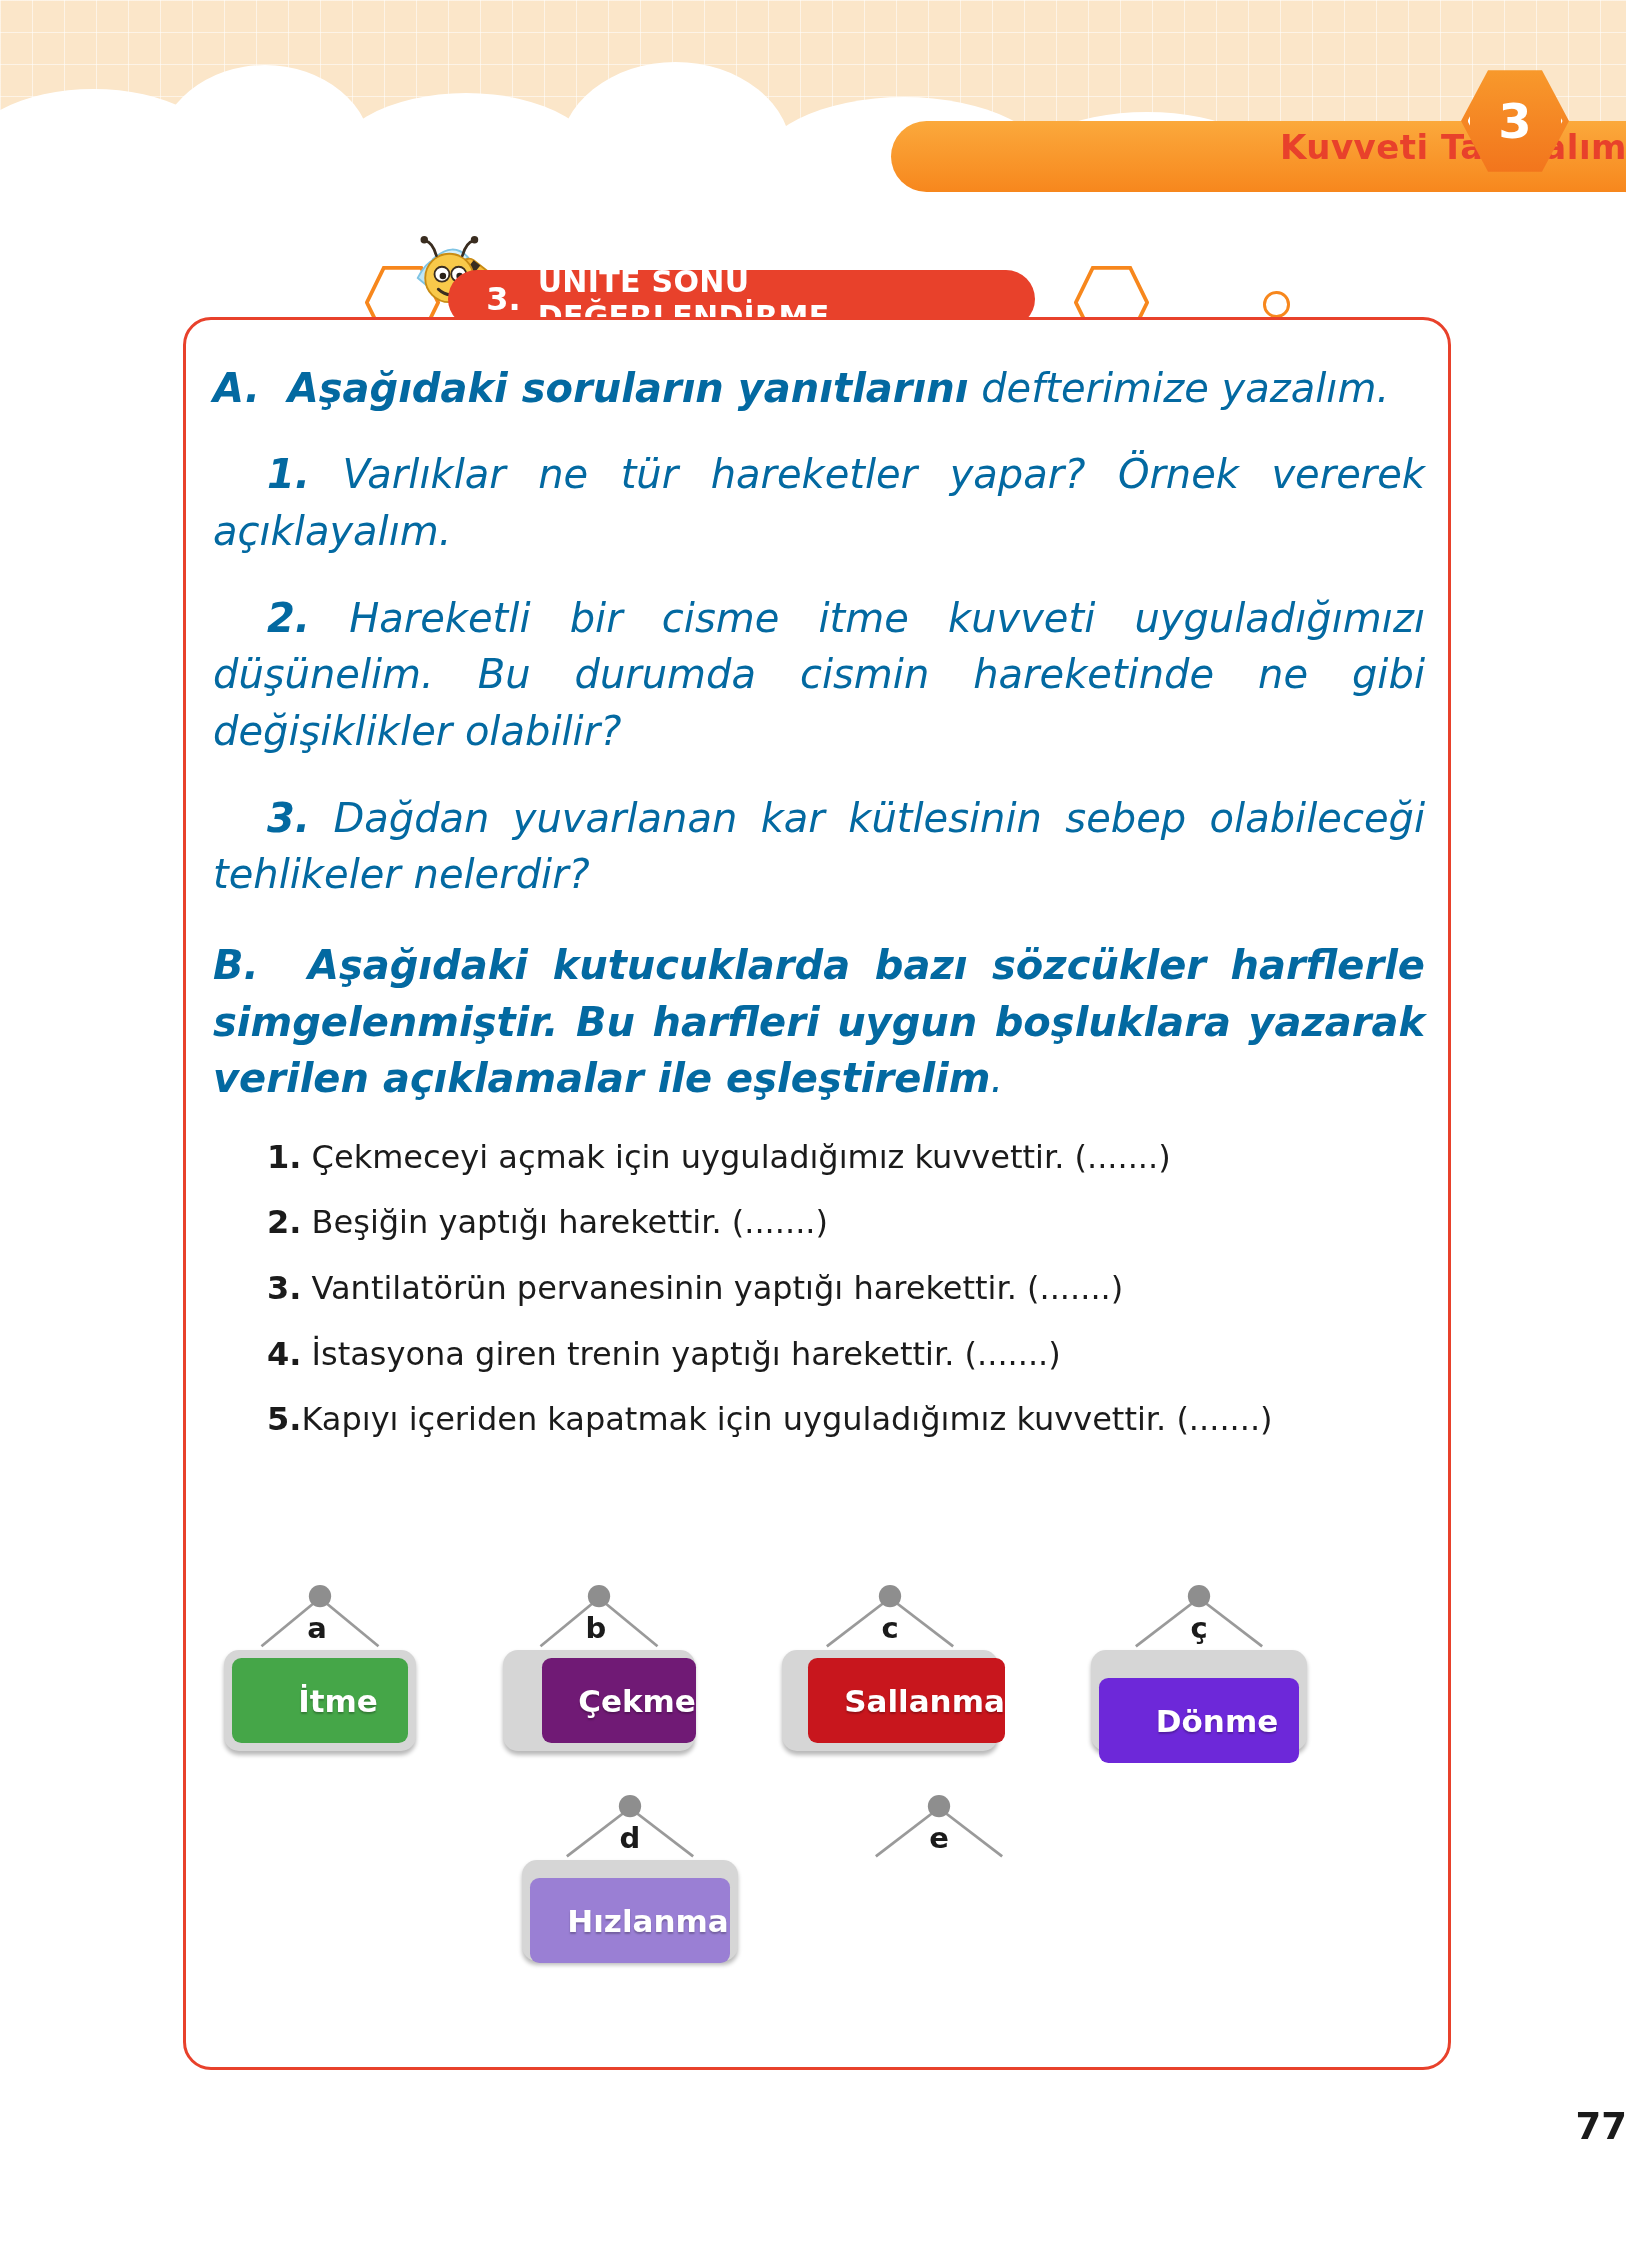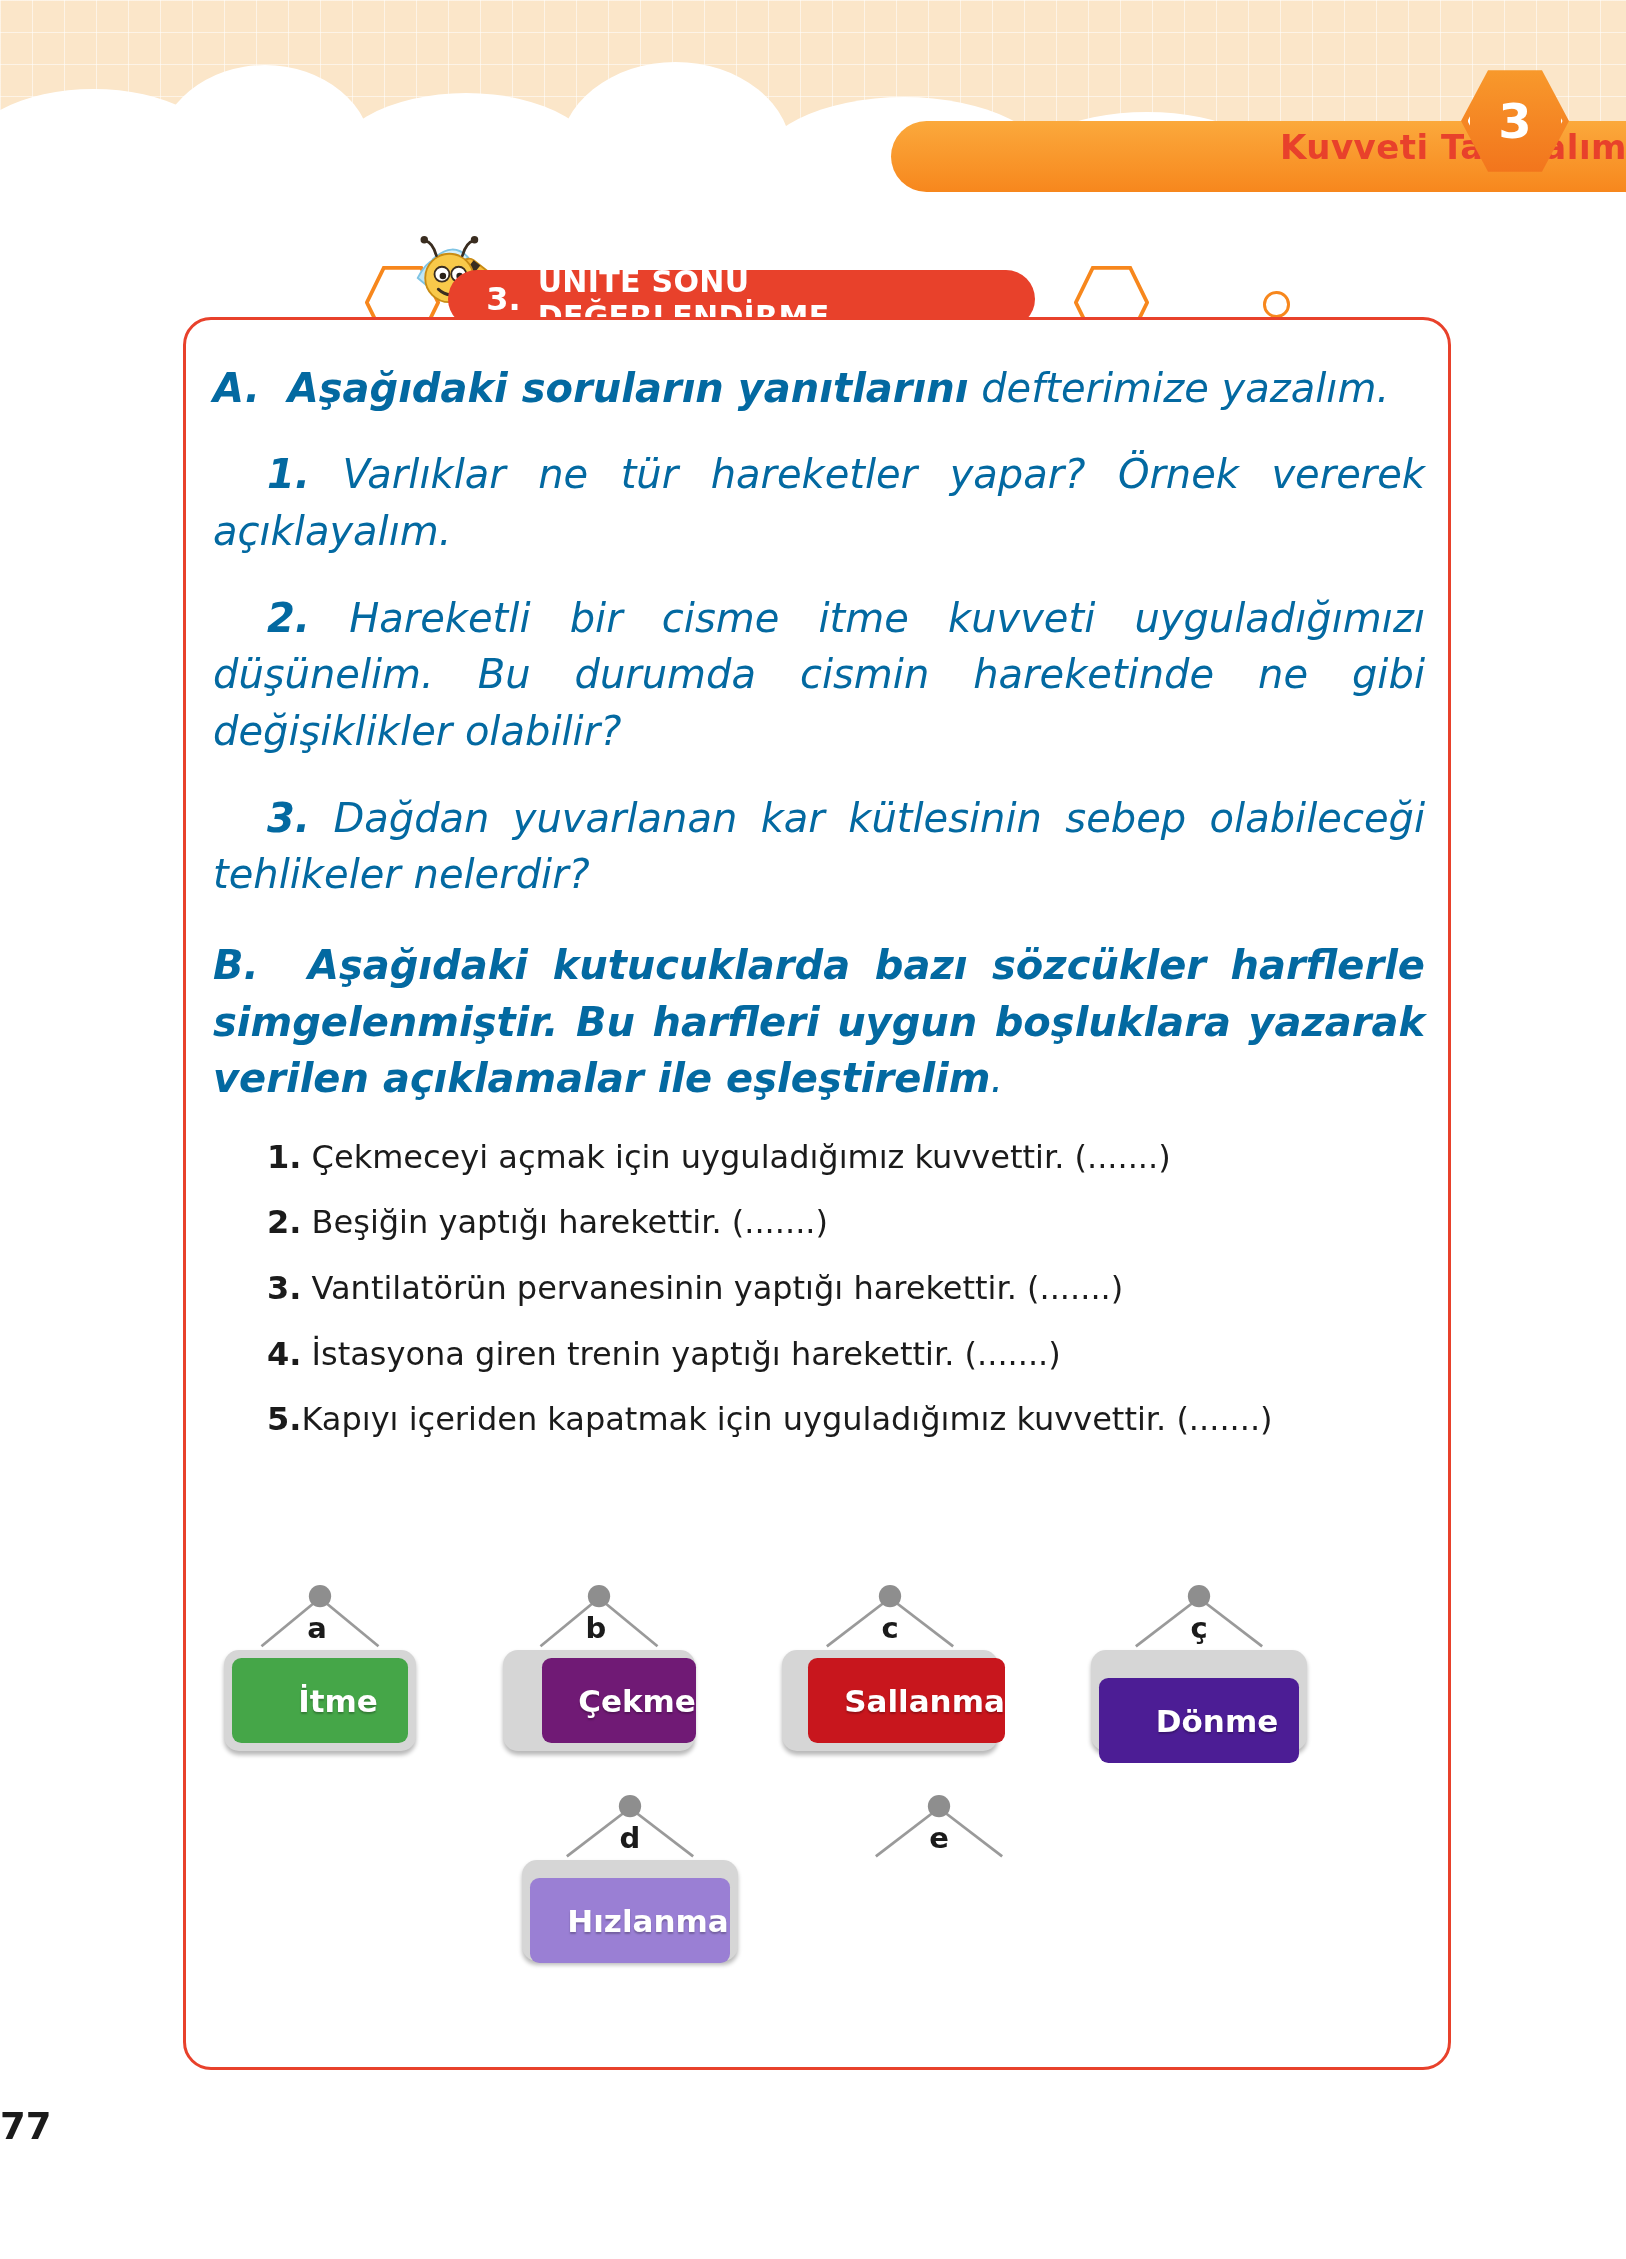--- a/index.html
+++ b/index.html
@@ -276,21 +276,21 @@
   }
   .card-wrap.wide .card { width: 216px; }
   .card-wrap.wide { width: 216px; }
 
   
   .pagenum {
     position: absolute;
     left: 0;
     top: 2105px;
     width: 1627px;
-    text-align: left;
+    text-align: right;
     font-size: 37px;
     font-weight: bold;
     color: #1b1b1b;
     font-family: "DejaVu Sans", sans-serif;
   }
 </style>
 </head>
 <body>
 
 <div class="top-band">
@@ -454,21 +454,21 @@
   <div class="card-wrap wide">
     <div class="hanger">
       <svg width="216" height="65" viewBox="0 0 232 70">
         <line x1="116" y1="14" x2="48" y2="66" stroke="#9a9a9a" stroke-width="3"></line>
         <line x1="116" y1="14" x2="184" y2="66" stroke="#9a9a9a" stroke-width="3"></line>
         <circle cx="116" cy="12" r="12" fill="#8e8e8e"></circle>
       </svg>
       <div class="letter">ç</div>
     </div>
     <div class="card">
-      <div class="card-face" style="background:#4c1d95;margin-top:40px;">Dönme</div>
+      <div class="card-face" style="background:#6d28d9;margin-top:40px;">Dönme</div>
     </div>
   </div>
 
 </div>
 
 <div class="cards-row row2">
 
   <div class="card-wrap wide">
     <div class="hanger">
       <svg width="216" height="65" viewBox="0 0 232 70">

